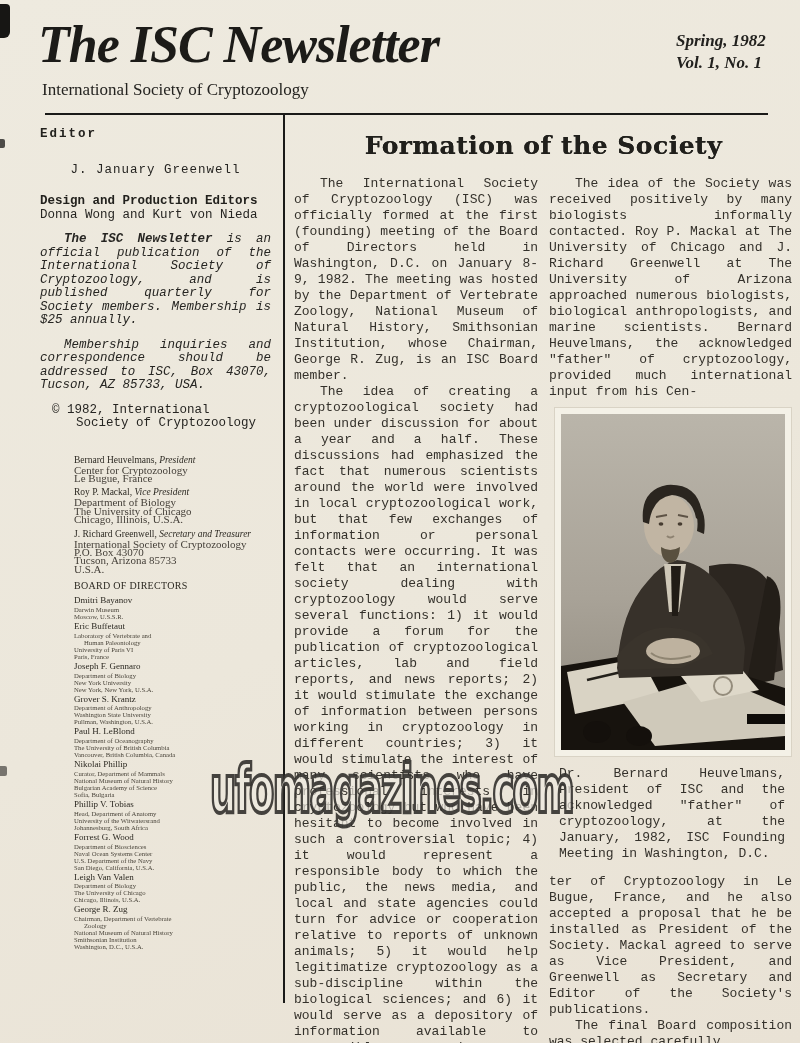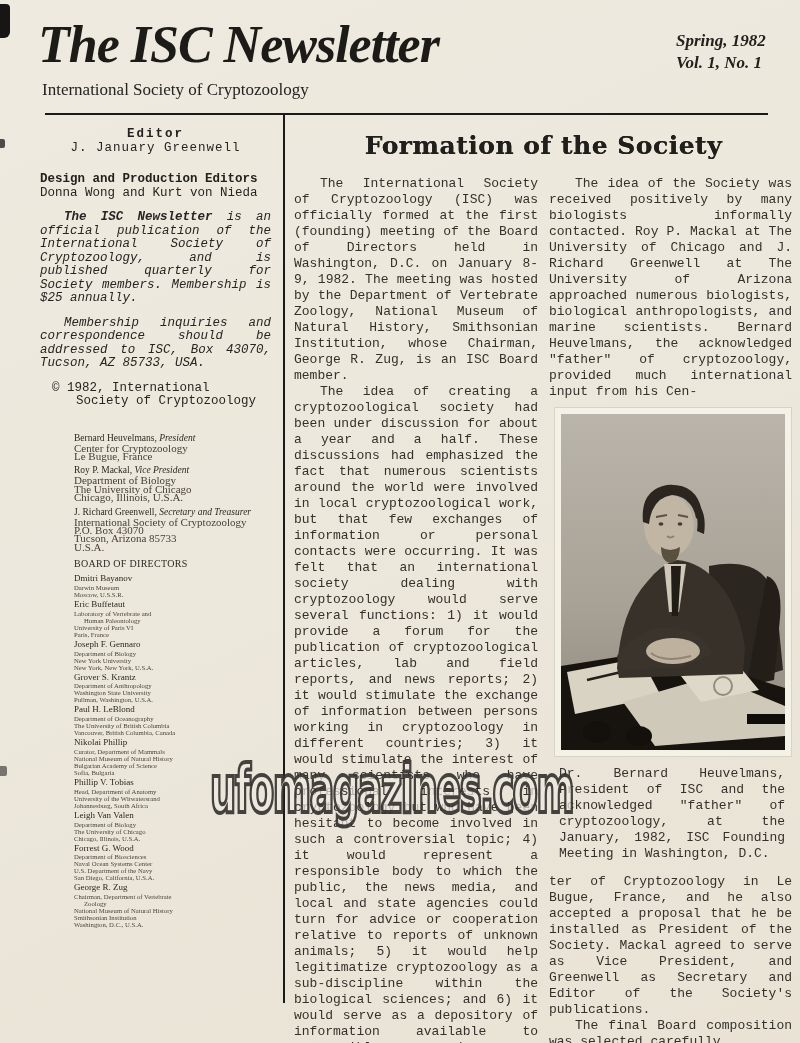--- a/index.html
+++ b/index.html
@@ -13,21 +13,21 @@
     font-family:"Liberation Serif",serif;font-style:italic;font-weight:700;
     font-size:52px;line-height:1.05;letter-spacing:-1px;color:#1c1b18;}
   .masthead-sub{position:absolute;left:42px;top:80px;font-size:17px;color:#242320;}
   .issue-block{position:absolute;left:676px;top:30px;font-style:italic;font-weight:600;
     font-size:17px;line-height:1.3;color:#22211e;}
   .rule-h{position:absolute;left:45px;top:113px;width:723px;height:2px;background:#1a1a18;}
   .rule-v{position:absolute;left:283px;top:115px;width:2px;height:888px;background:#1a1a18;}
   
   .sidebar{position:absolute;left:40px;top:128px;width:231px;}
   .sb-editor-label{font-family:"Liberation Mono",monospace;font-weight:700;font-size:12.5px;
-    line-height:13.5px;text-align:center;letter-spacing:2px;color:#22211d;margin-bottom:0;}
+    line-height:13.5px;text-align:left;letter-spacing:2px;color:#22211d;margin-bottom:22px;}
   .sb-editor-name{font-family:"Liberation Mono",monospace;font-size:12.5px;line-height:13.5px;
     text-align:center;letter-spacing:1px;margin-bottom:18px;}
   .sb-design-label{font-family:"Liberation Mono",monospace;font-weight:700;font-size:12.5px;
     line-height:13.5px;color:#22211d;}
   .sb-design-names{font-family:"Liberation Mono",monospace;font-size:12.5px;line-height:13.5px;
     margin-bottom:11px;}
   .sb-par{font-family:"Liberation Mono",monospace;font-size:12.5px;line-height:13.5px;
     text-align:justify;margin:0 0 11px 0;text-indent:24px;font-style:italic;}
   .sb-par b{font-weight:700;}
   .sb-copyright{font-family:"Liberation Mono",monospace;font-size:12.5px;line-height:13.5px;
@@ -179,32 +179,32 @@
         </div>
 
         <div class="director">
           <div class="dir-name">Phillip V. Tobias</div>
           <div class="dir-details">Head, Department of Anatomy
 University of the Witwatersrand
 Johannesburg, South Africa</div>
         </div>
 
         <div class="director">
-          <div class="dir-name">Leigh Van Valen</div>
-          <div class="dir-details">Department of Biology
-The University of Chicago
-Chicago, Illinois, U.S.A.</div>
-        </div>
-
-        <div class="director">
           <div class="dir-name">Forrest G. Wood</div>
           <div class="dir-details">Department of Biosciences
 Naval Ocean Systems Center
 U.S. Department of the Navy
 San Diego, California, U.S.A.</div>
+        </div>
+
+        <div class="director">
+          <div class="dir-name">Leigh Van Valen</div>
+          <div class="dir-details">Department of Biology
+The University of Chicago
+Chicago, Illinois, U.S.A.</div>
         </div>
 
 
         <div class="director">
           <div class="dir-name">George R. Zug</div>
           <div class="dir-details">Chairman, Department of Vertebrate
       Zoology
 National Museum of Natural History
 Smithsonian Institution
 Washington, D.C., U.S.A.</div>

